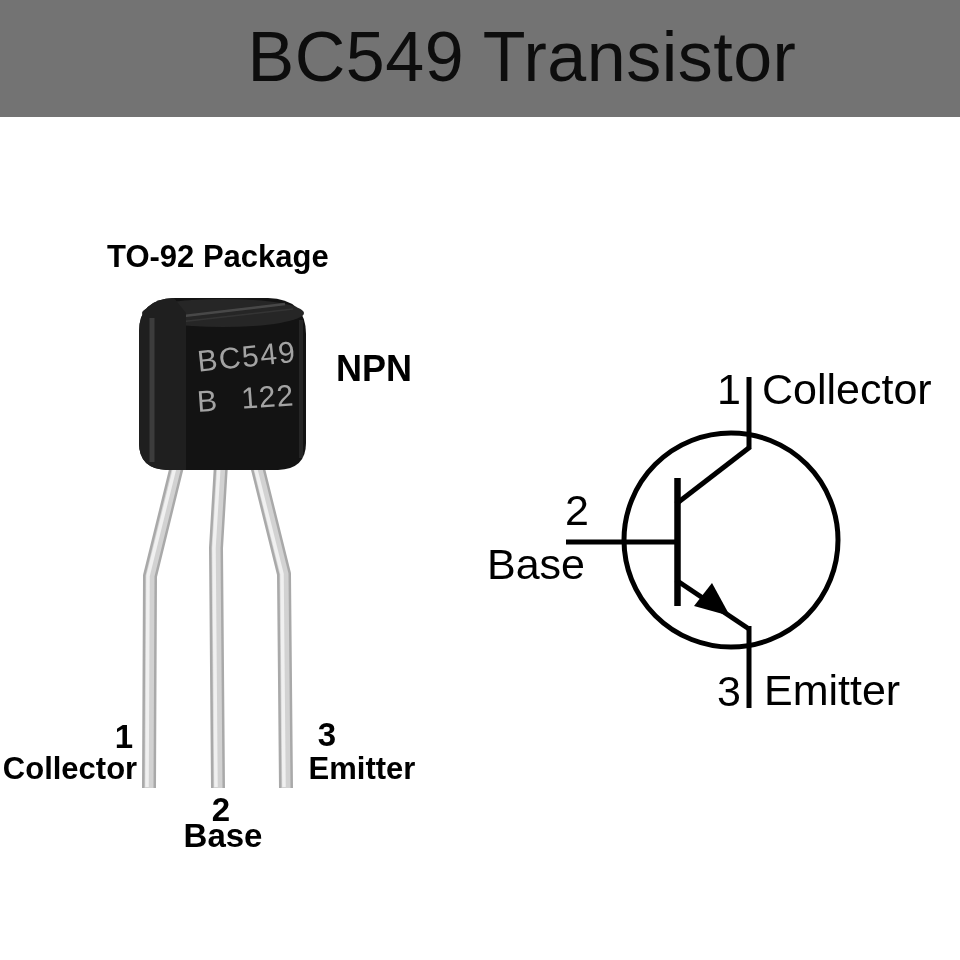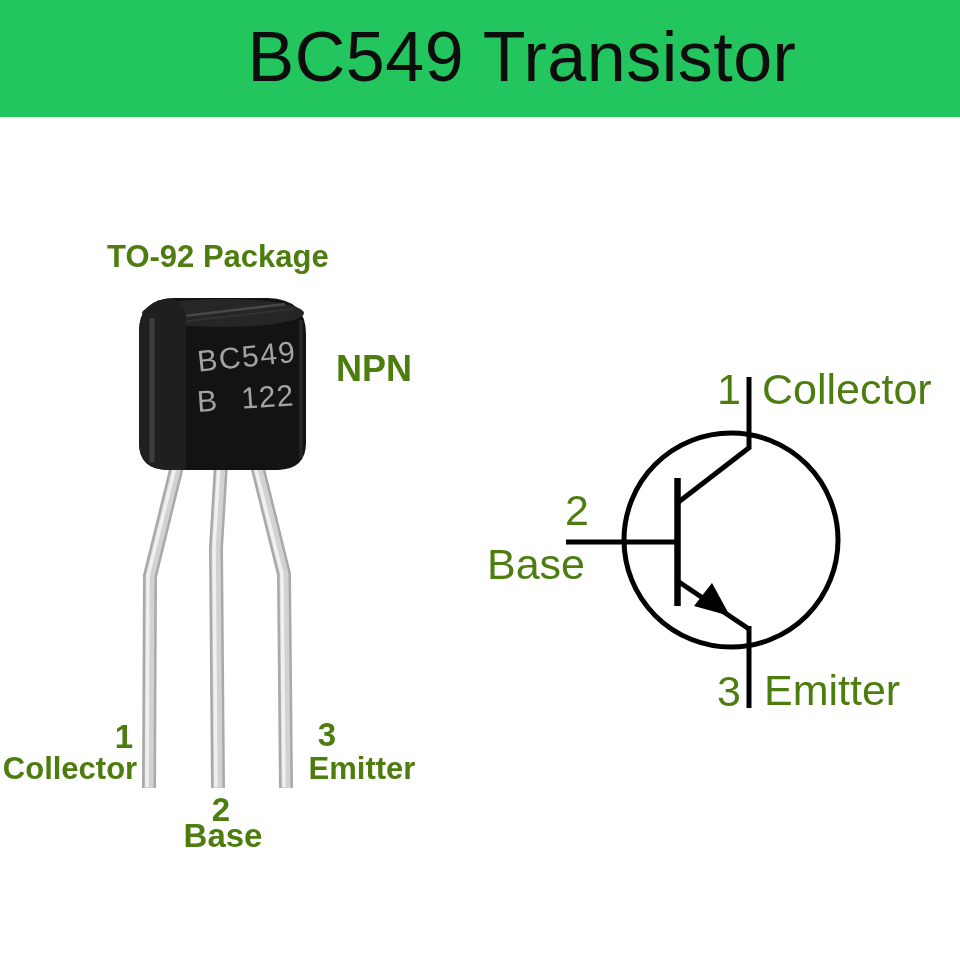--- a/index.html
+++ b/index.html
@@ -2,29 +2,29 @@
 <html><head>
 <meta charset="utf-8">
 <style>
   html,body{margin:0;padding:0;background:#fff;}
   .canvas{
     position:relative;width:960px;height:960px;overflow:hidden;
     background:#ffffff;font-family:"Liberation Sans",sans-serif;
   }
   .header{
     position:absolute;left:0;top:0;width:960px;height:117px;
-    background:#22c55e;
+    background:#737373;
   }
   .title{
     position:absolute;left:84px;right:0;top:21px;
     text-align:center;font-size:70px;line-height:1.05;
     color:#0d0d0d;letter-spacing:0.5px;white-space:nowrap;
   }
   .gfx{position:absolute;left:0;top:0;width:960px;height:960px;}
-  .lbl{position:absolute;color:#4d7c0f;line-height:1;white-space:nowrap;}
+  .lbl{position:absolute;color:#000000;line-height:1;white-space:nowrap;}
   
   .p-lbl{font-weight:600;}
   .pkg-label{left:107px;top:241px;font-size:31px;}
   .npn-label{left:336px;top:351px;font-size:36px;}
   .pin1-num{left:104px;top:720px;width:40px;text-align:center;font-size:33px;}
   .pin1-name{left:2px;top:753px;width:136px;text-align:center;font-size:31px;}
   .pin2-num{left:201px;top:793px;width:40px;text-align:center;font-size:33px;}
   .pin2-name{left:173px;top:819px;width:100px;text-align:center;font-size:33px;}
   .pin3-num{left:307px;top:718px;width:40px;text-align:center;font-size:33px;}
   .pin3-name{left:302px;top:753px;width:120px;text-align:center;font-size:31px;}

